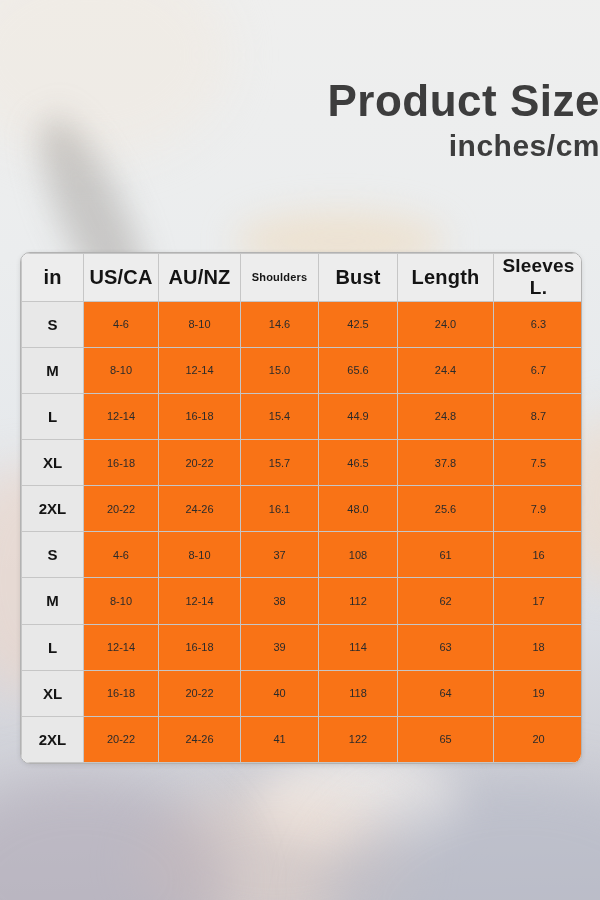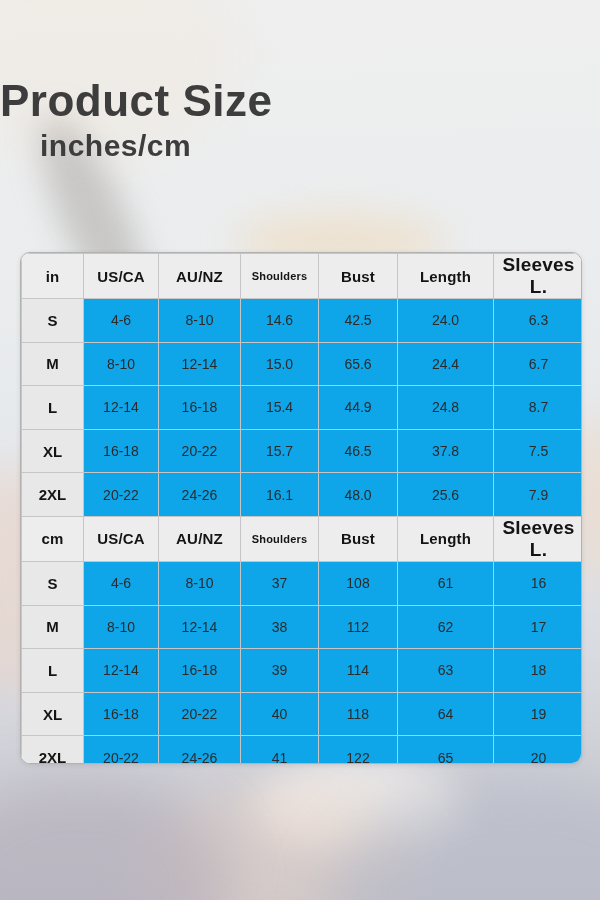--- a/index.html
+++ b/index.html
@@ -52,21 +52,21 @@
     left: 325px; top: 775px; width: 390px; height: 270px;
     background: rgba(178,182,197,0.55); filter: blur(26px);
   }
   .blob-bottom-lavender {
     left: -70px; top: 775px; width: 300px; height: 210px;
     background: rgba(174,166,179,0.50); filter: blur(26px);
   }
 
   .title-wrap {
     position: absolute; left: 0; top: 76px; width: 600px;
-    text-align: left; z-index: 2;
+    text-align: right; z-index: 2;
   }
   .title {
     margin: 0;
     font-size: 44px; line-height: 1.15; font-weight: 700;
     letter-spacing: 0.5px; color: #3d3d3d;
   }
   .subtitle {
     margin-top: 1px;
     font-size: 30px; line-height: 1.2; font-weight: 600;
     letter-spacing: 0.5px; color: #3d3d3d; margin-left: 40px;
@@ -89,32 +89,32 @@
     table-layout: fixed;
   }
   .size-table th, .size-table td {
     border: 1px solid #c6c6c6;
     text-align: center; vertical-align: middle;
     padding: 0;
     height: 42.6px;
   }
   .size-table tr.head th {
     background: #ededed;
-    font-size: 15px; font-weight: 700; color: #141414;
+    font-size: 20px; font-weight: 700; color: #141414;
     letter-spacing: 0.2px;
   }
   .size-table tr.head th.small { font-size: 11px; }
   .size-table tr.head th.mid   { font-size: 19px; }
   .size-table th.rowlab {
     background: #e8e8e8;
     font-size: 15px; font-weight: 700; color: #141414;
   }
   .size-table td {
-    background: #0ea5e9;
-    font-size: 14px; font-weight: 400; color: #2b2b2b;
+    background: #f97316;
+    font-size: 11px; font-weight: 400; color: #2b2b2b;
   }
 </style>
 </head>
 <body>
 
 <div class="stage">
   <div class="blob blob-topleft-warm"></div>
   <div class="blob blob-wing"></div>
   <div class="blob blob-title-warm"></div>
   <div class="blob blob-right-warm"></div>
@@ -190,29 +190,20 @@
         <tr>
           <th class="rowlab">2XL</th>
           <td>20-22</td>
           <td>24-26</td>
           <td>16.1</td>
           <td>48.0</td>
           <td>25.6</td>
           <td>7.9</td>
         </tr>
 
-        <tr class="head">
-          <th>cm</th>
-          <th>US/CA</th>
-          <th>AU/NZ</th>
-          <th class="small">Shoulders</th>
-          <th>Bust</th>
-          <th>Length</th>
-          <th class="mid">Sleeves L.</th>
-        </tr>
         <tr>
           <th class="rowlab">S</th>
           <td>4-6</td>
           <td>8-10</td>
           <td>37</td>
           <td>108</td>
           <td>61</td>
           <td>16</td>
         </tr>
         <tr>

